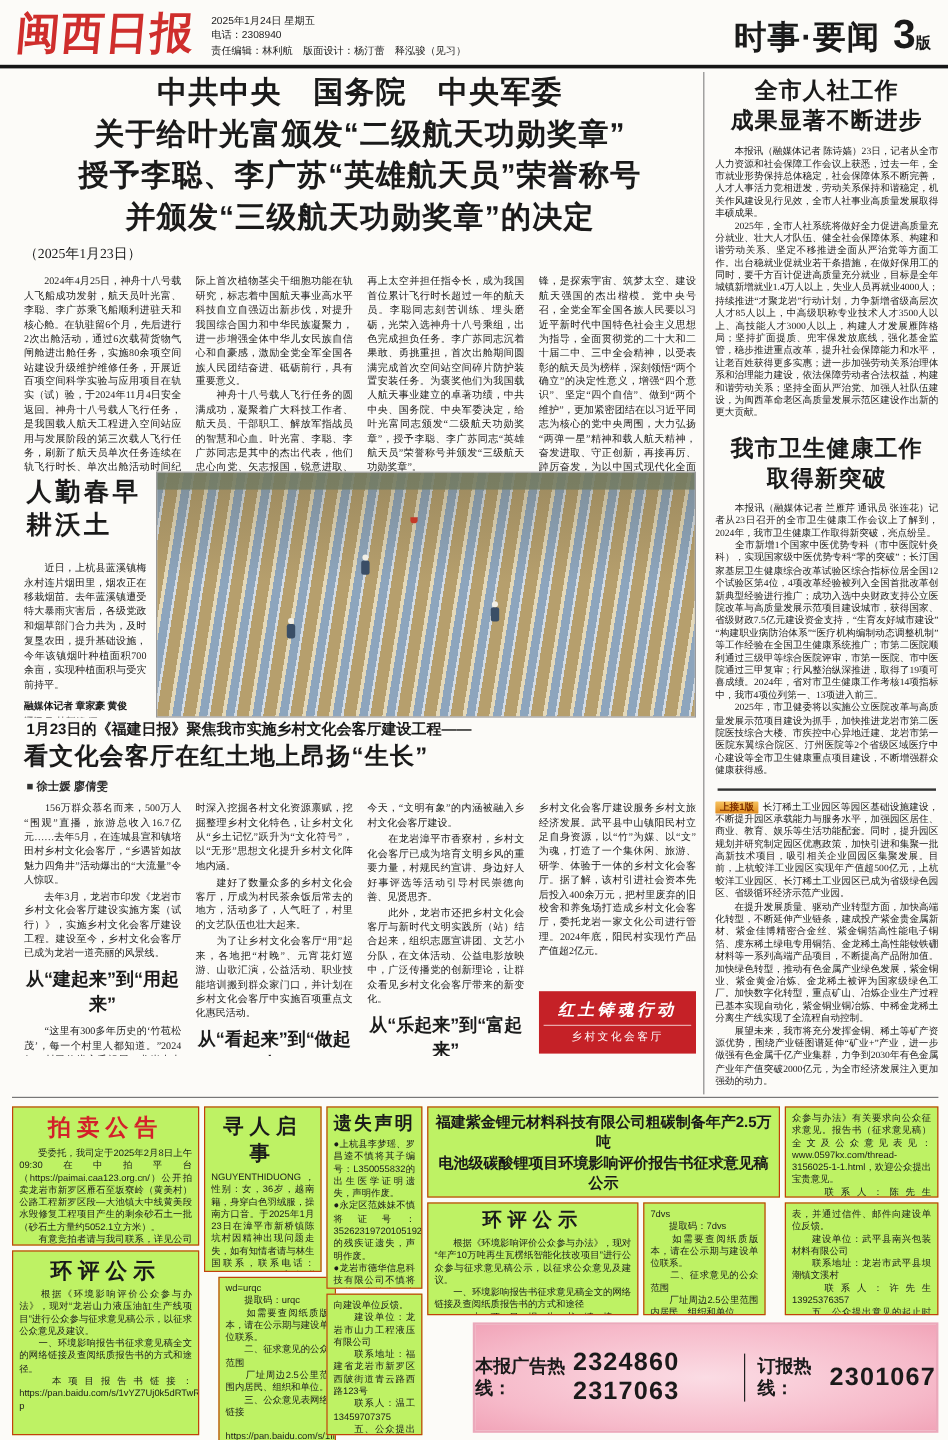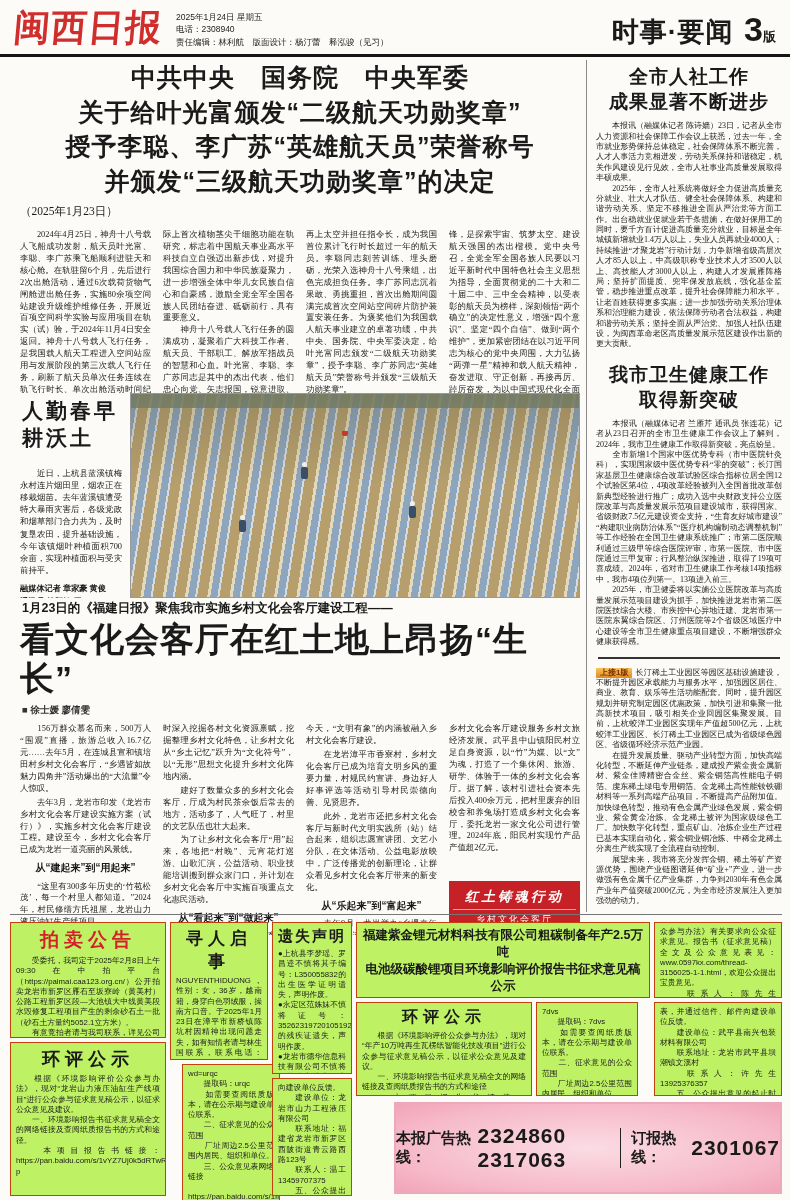--- a/index.html
+++ b/index.html
@@ -35,26 +35,26 @@
   .photo{position:relative;flex:1;overflow:hidden;border:1px solid #999;
      background:repeating-linear-gradient(99deg,#8da5bd 0 7px,#d3dbe3 7px 9px,#b69f6d 9px 19px,#e4d9ba 19px 22px);}
   .photo:before{content:"";position:absolute;left:0;right:0;top:0;height:14px;background:#7b876f;opacity:.85;}
   .photo:after{content:"";position:absolute;inset:0;background:linear-gradient(to bottom,rgba(90,85,60,.28),rgba(255,255,255,0) 45%);}
   .farmer{position:absolute;width:7px;height:12px;background:#3a4e66;border-radius:2px;z-index:2;}
   .farmer:before{content:"";position:absolute;top:-5px;left:1px;width:5px;height:5px;border-radius:50%;background:#f2efe6;}
   .bucket{position:absolute;width:6px;height:5px;background:#c43a28;border-radius:0 0 2px 2px;z-index:2;}
   
   .feature{position:absolute;left:20px;top:600px;width:560px;font-family:"Liberation Sans",sans-serif;}
   .kicker{font-size:12.5px;font-weight:700;margin:0 0 3px 2px;}
-  .f-head{margin:0;font-size:34px;font-weight:900;letter-spacing:1px;line-height:1.15;}
+  .f-head{margin:0;font-size:20px;font-weight:900;letter-spacing:1px;line-height:1.15;}
   .byline{font-size:9.5px;color:#333;margin:6px 0 6px 2px;font-weight:700;}
   .f-body{height:212px;overflow:hidden;}
   .f-col{width:131px;position:relative;overflow:hidden;}
   .f-col p{margin:0 0 2px;font-family:Liberation Serif, serif;}
-  .f-sub{font-size:10px;font-weight:900;text-align:center;margin:5px 0;font-family:"Liberation Sans",sans-serif;}
+  .f-sub{font-size:15px;font-weight:900;text-align:center;margin:5px 0;font-family:"Liberation Sans",sans-serif;}
   .redbox{position:absolute;left:0;right:0;bottom:2px;background:#c52127;color:#fff;text-align:center;
           padding:6px 4px 7px;}
   .redbox .rb1{font-size:13.5px;font-weight:900;letter-spacing:3px;font-style:italic;}
   .redbox .rb2{font-size:9px;margin-top:3px;letter-spacing:2px;border-top:1px solid rgba(255,255,255,.6);padding-top:3px;}
   
   .vrule{position:absolute;left:586px;top:60px;height:852px;width:1px;background:#8a8a8a;}
   .rightcol{position:absolute;left:596px;top:60px;width:186px;height:852px;overflow:hidden;}
   .r-title{font-family:"Liberation Sans",sans-serif;font-weight:900;font-size:19px;line-height:1.32;
            text-align:center;letter-spacing:1px;margin:4px 0 7px;}
   .r-body{font-size:8px;line-height:1.3;text-align:justify;}

